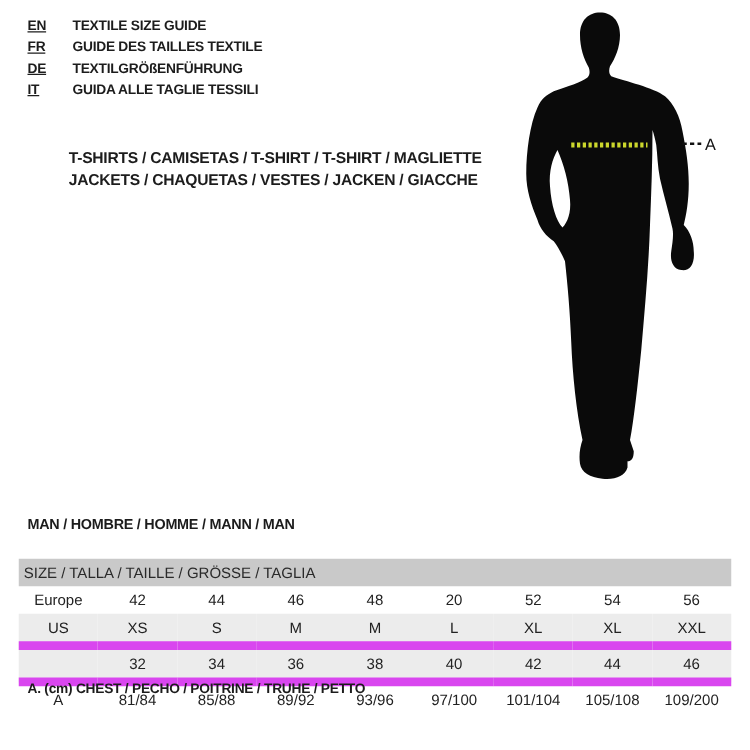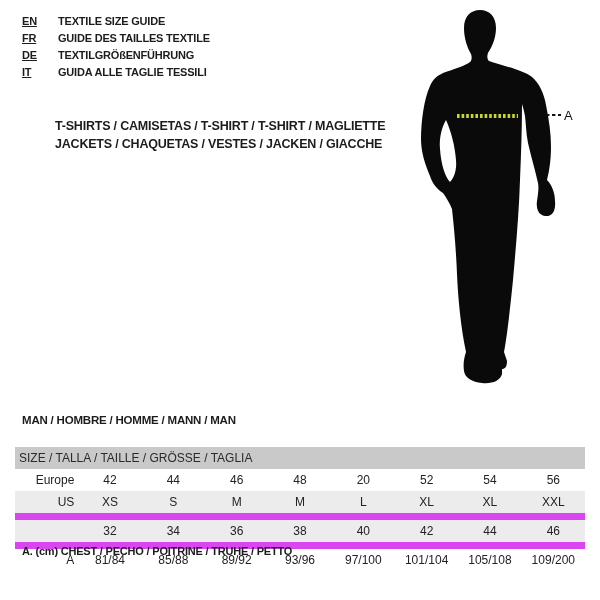--- a/index.html
+++ b/index.html
@@ -17,21 +17,21 @@
 
   
   .figure { position:absolute; left:380px; top:0; width:220px; height:400px; }
 
   
   .man-title { position:absolute; left:22px; top:414px; font-weight:bold; font-size:11.5px; letter-spacing:-0.2px; }
 
   
   .size-table { position:absolute; left:15px; top:447px; width:570px; border-collapse:collapse; table-layout:fixed; font-size:12px; color:#222; }
   .size-table td { height:18px; text-align:center; vertical-align:middle; padding:4px; }
-  .size-table td.lbl { text-align:right; padding-left:4px; width:64px; }
+  .size-table td.lbl { text-align:center; padding-left:4px; width:64px; }
   .size-table tr.t-head td { background:#c9c9c9; height:15px; text-align:left; padding-left:4px; color:#2a2a2a; }
   .size-table tr.r-shade td { background:#ececec; border-bottom:7px solid #d946ef; }
 
   
   .footnote { position:absolute; left:22px; top:545px; font-weight:bold; font-size:11px; letter-spacing:-0.2px; }
 </style>
 </head>
 <body>
 
 <div class="page">

